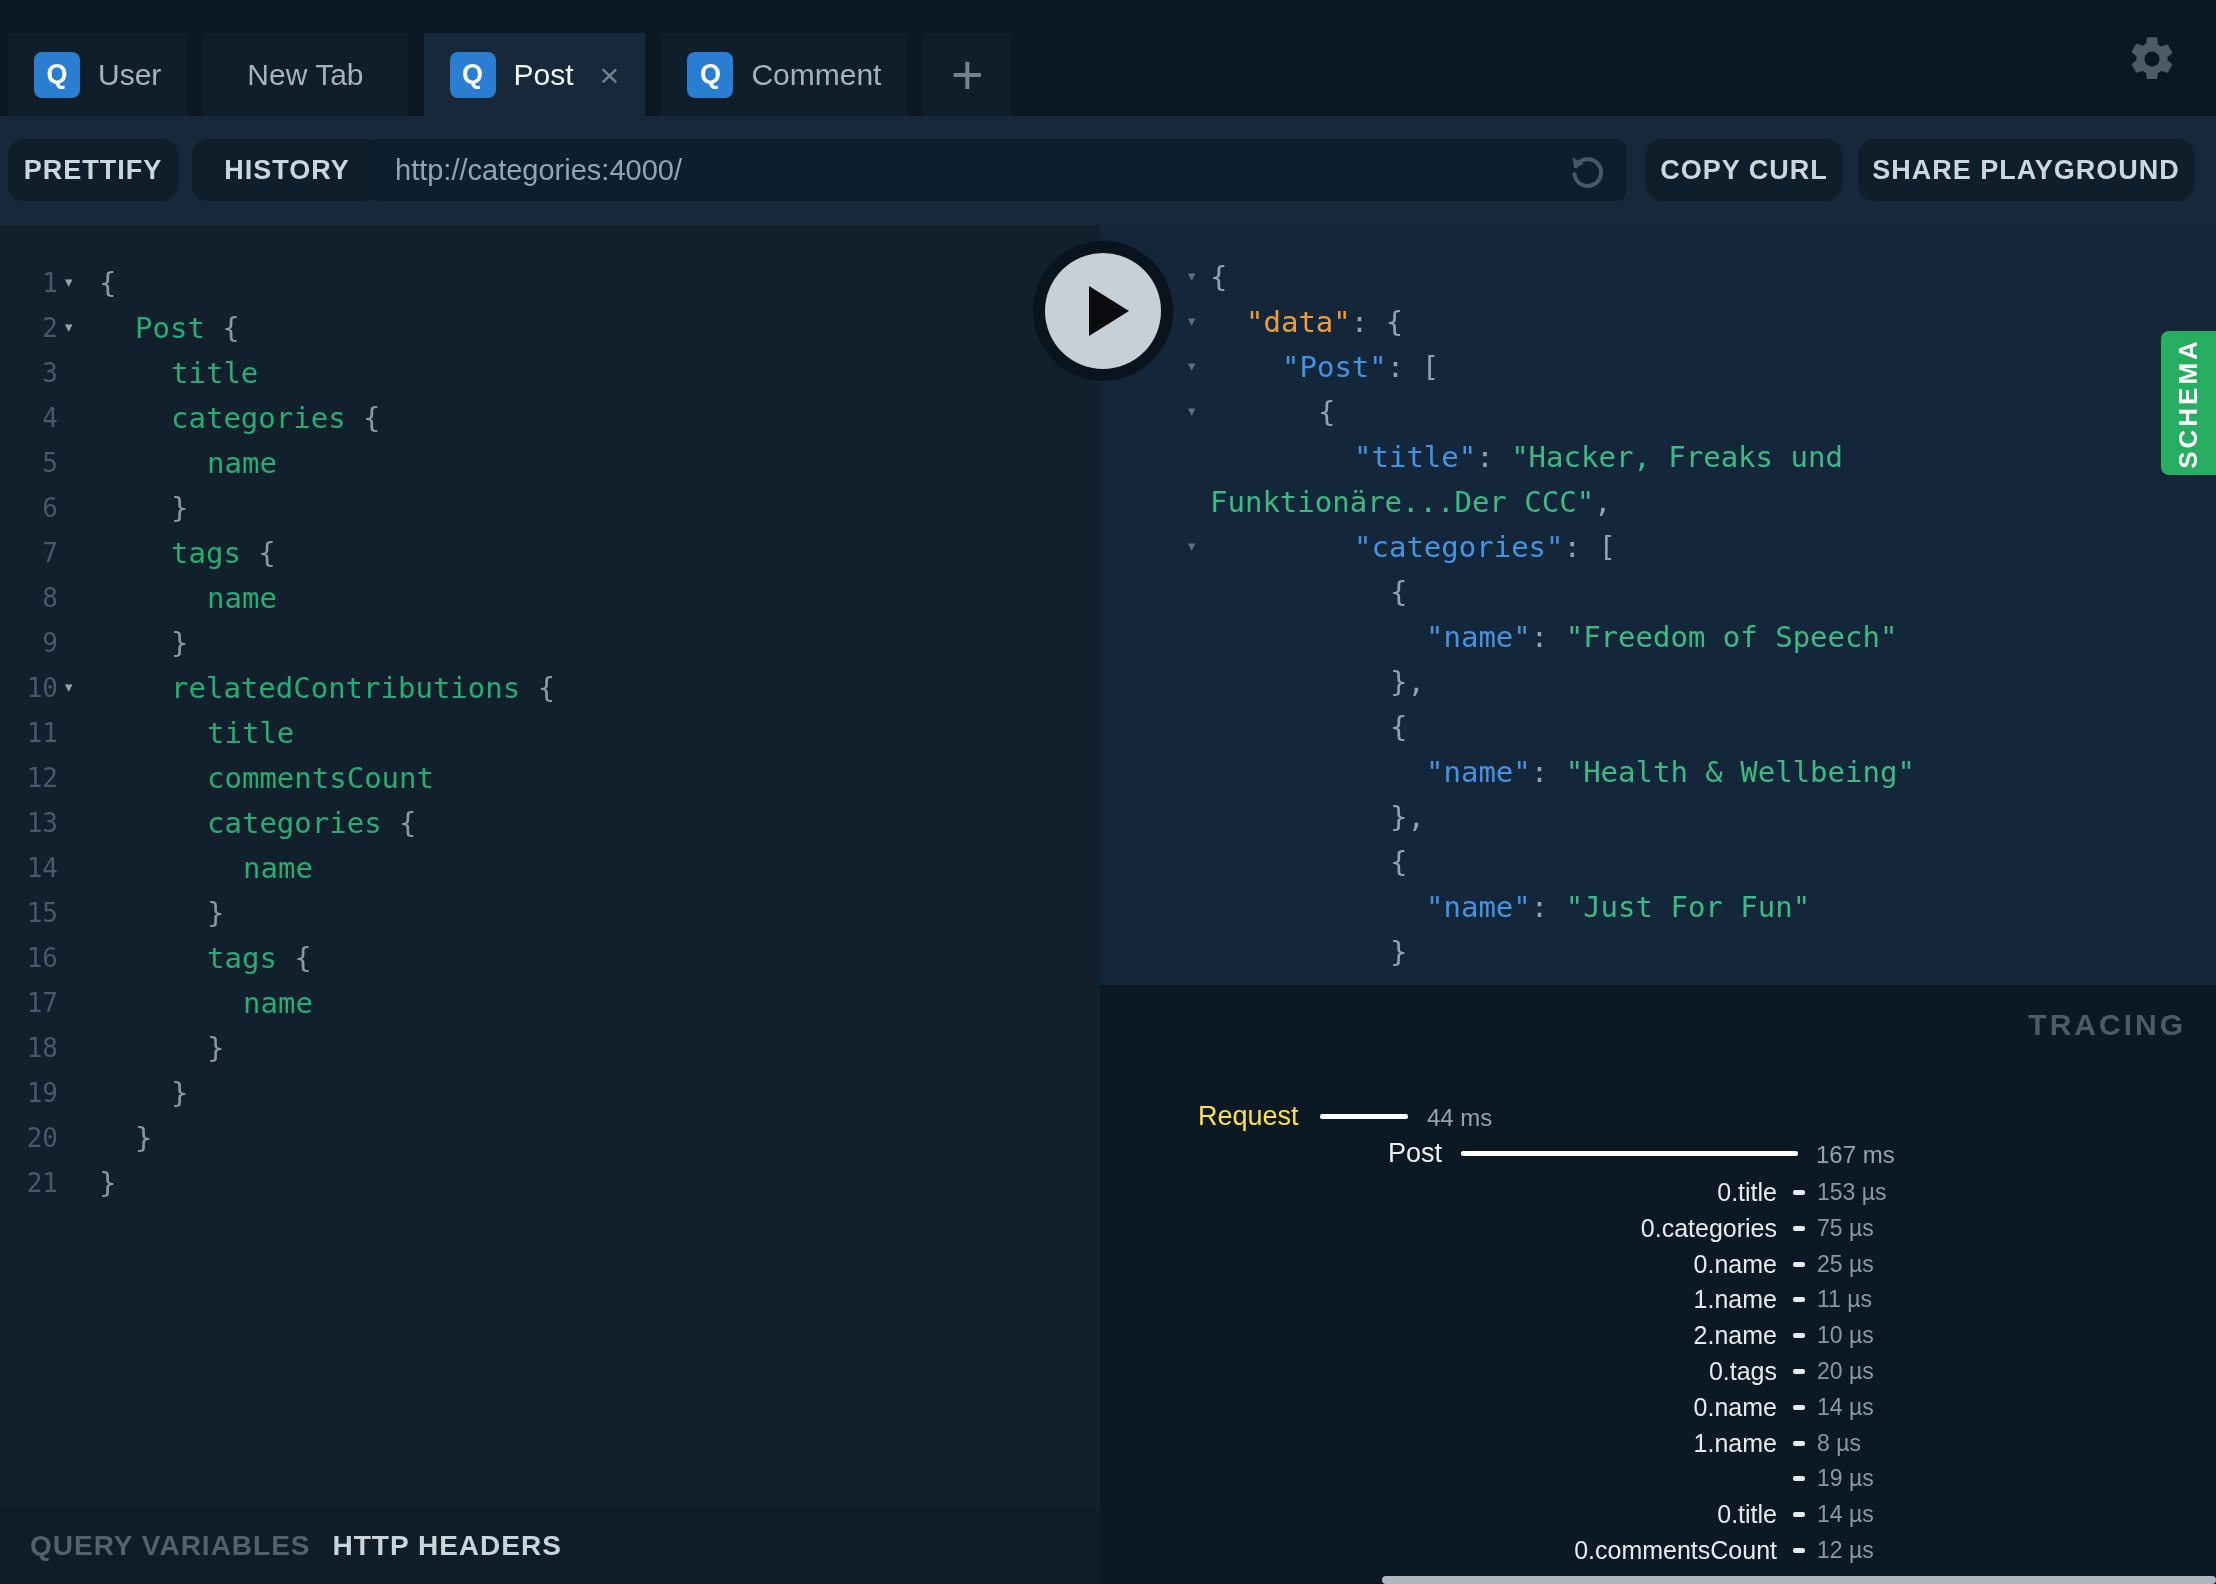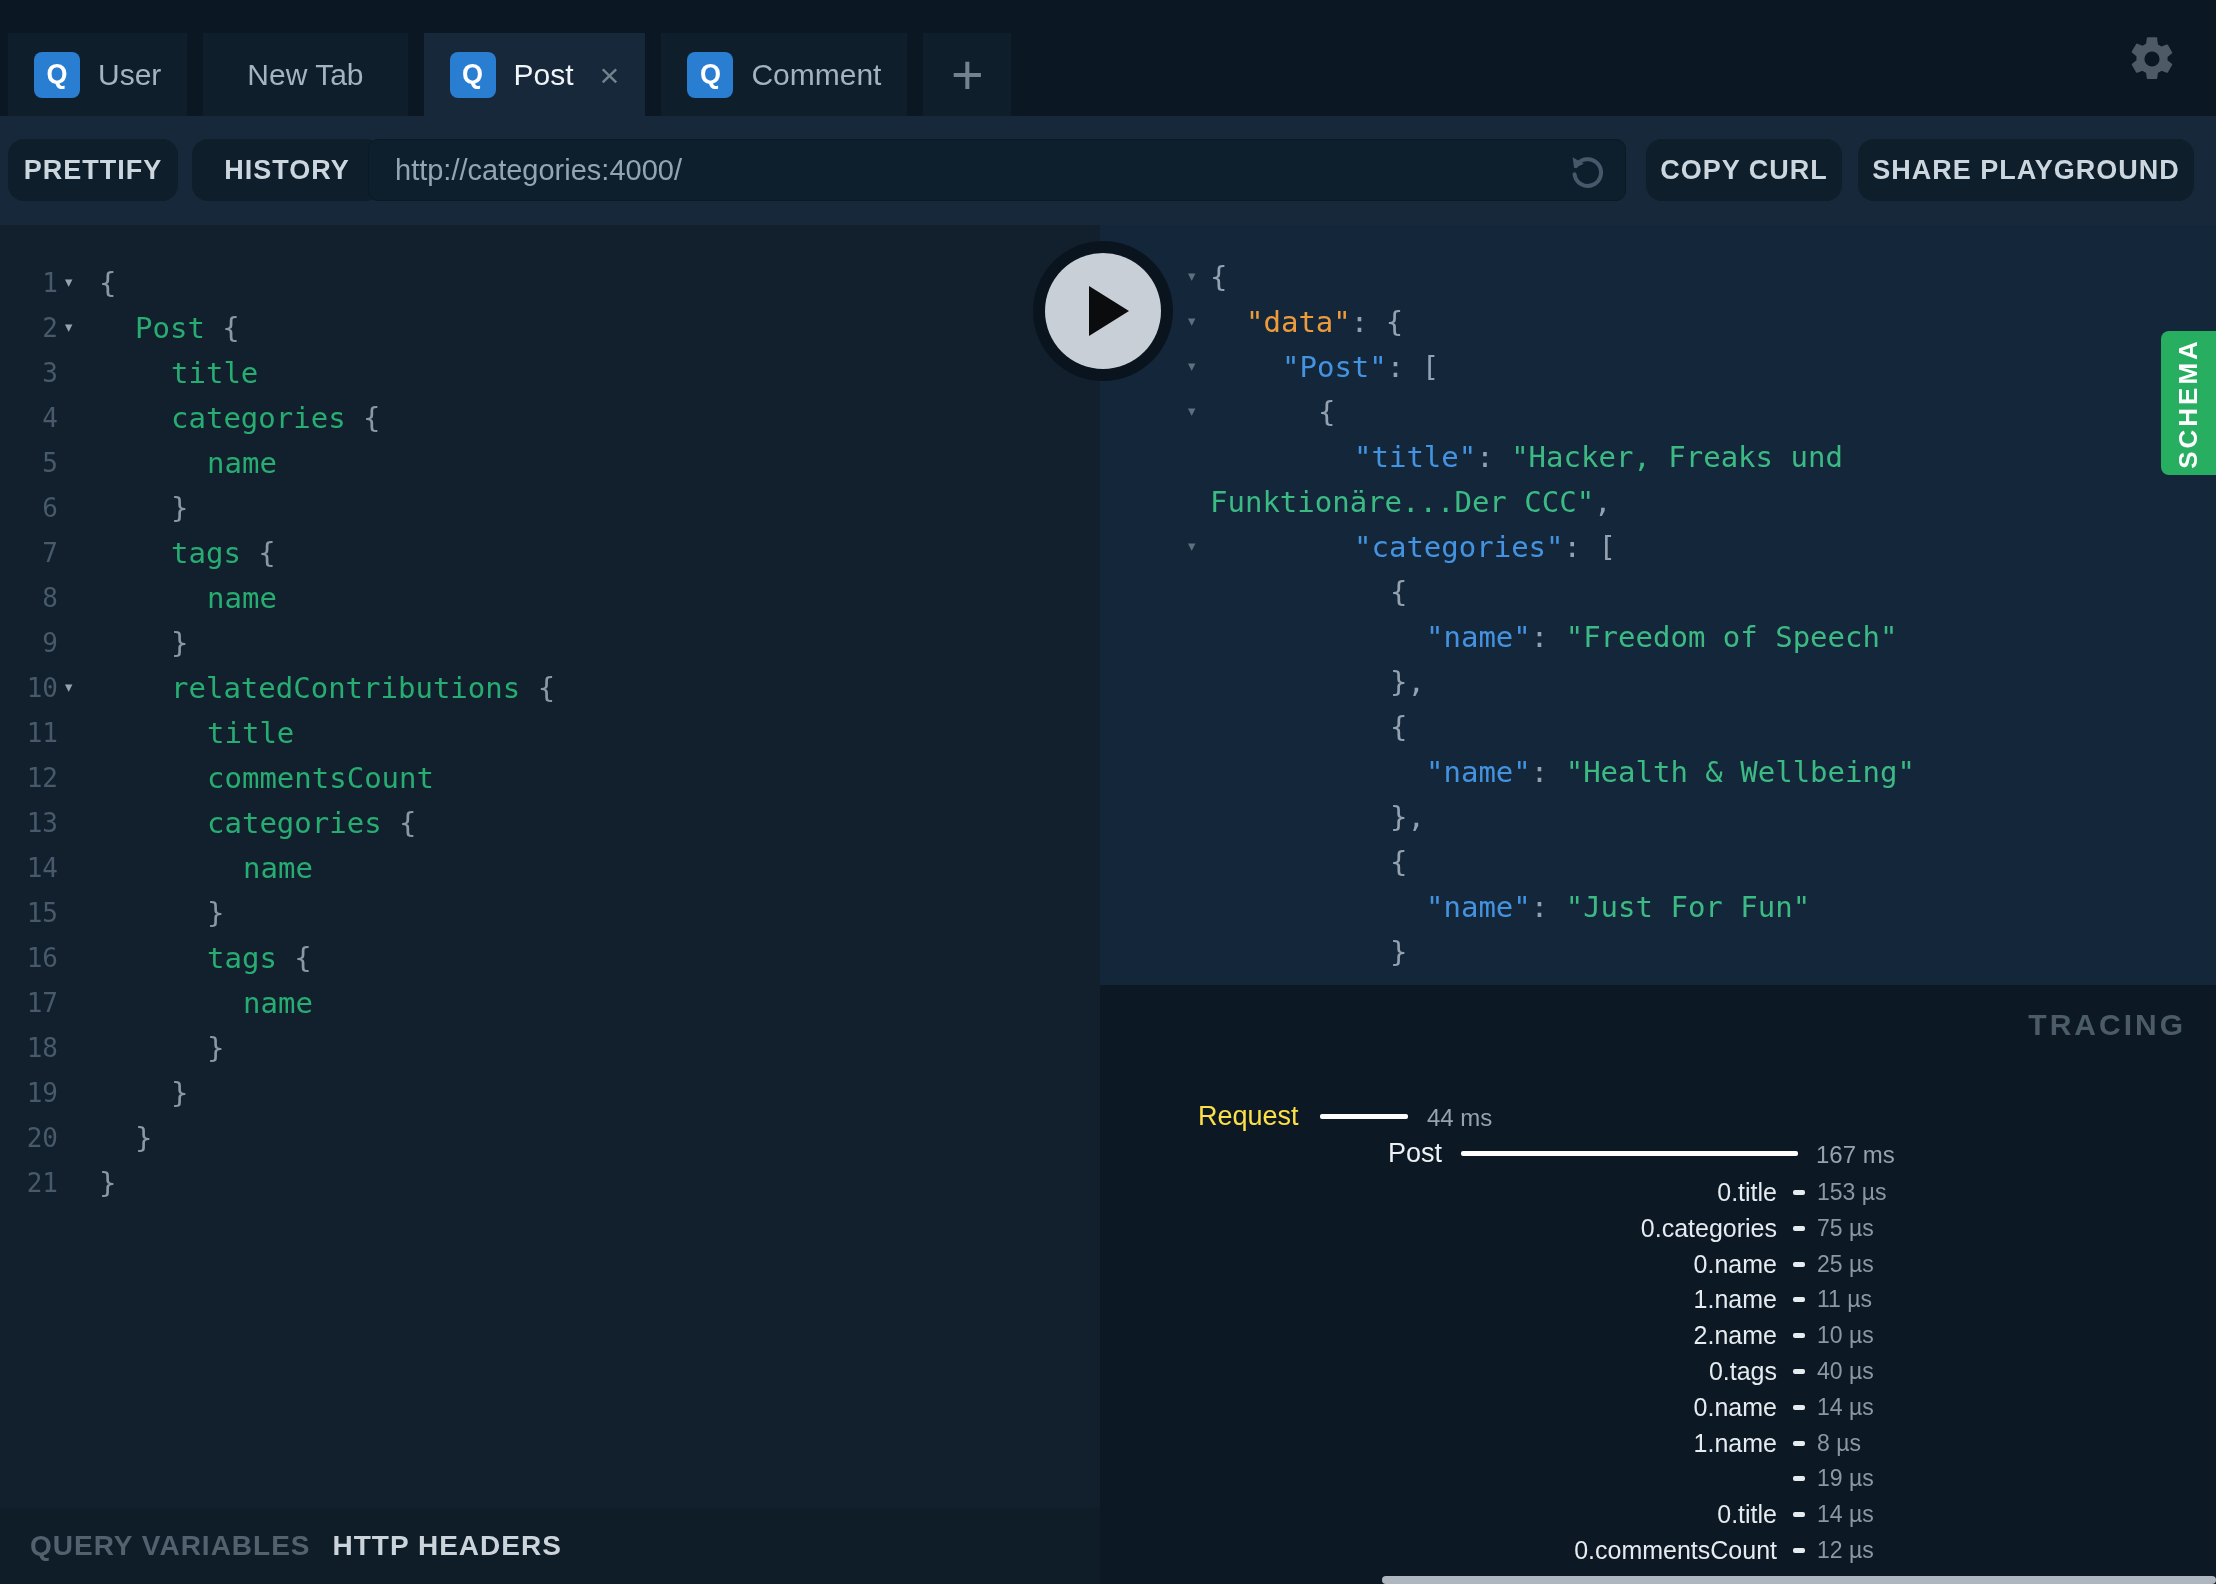--- a/index.html
+++ b/index.html
@@ -249,21 +249,21 @@
           <div class="vl">11 µs</div>
         </div>
         <div class="trow" style="top: 334.2px;">
           <div class="lb">2.name</div>
           <div class="dash"></div>
           <div class="vl">10 µs</div>
         </div>
         <div class="trow" style="top: 370px;">
           <div class="lb">0.tags</div>
           <div class="dash"></div>
-          <div class="vl">40 µs</div>
+          <div class="vl">20 µs</div>
         </div>
         <div class="trow" style="top: 405.8px;">
           <div class="lb">0.name</div>
           <div class="dash"></div>
           <div class="vl">14 µs</div>
         </div>
         <div class="trow" style="top: 441.6px;">
           <div class="lb">1.name</div>
           <div class="dash"></div>
           <div class="vl">8 µs</div>

